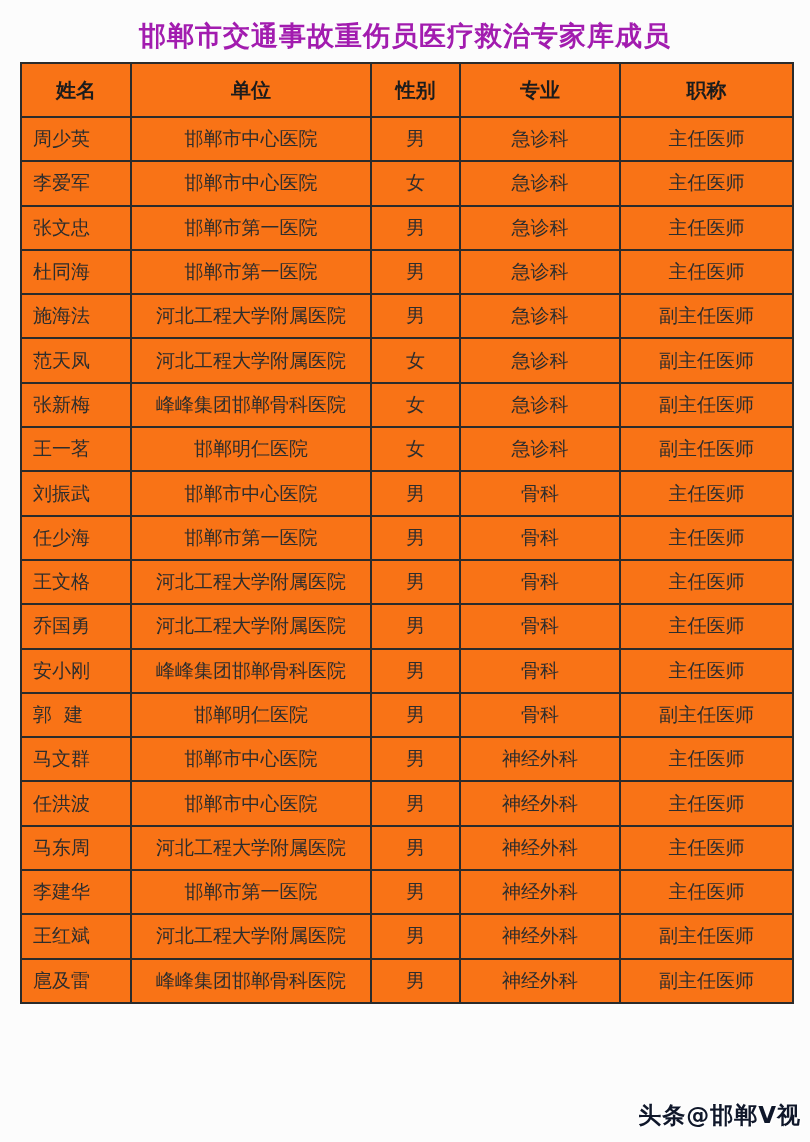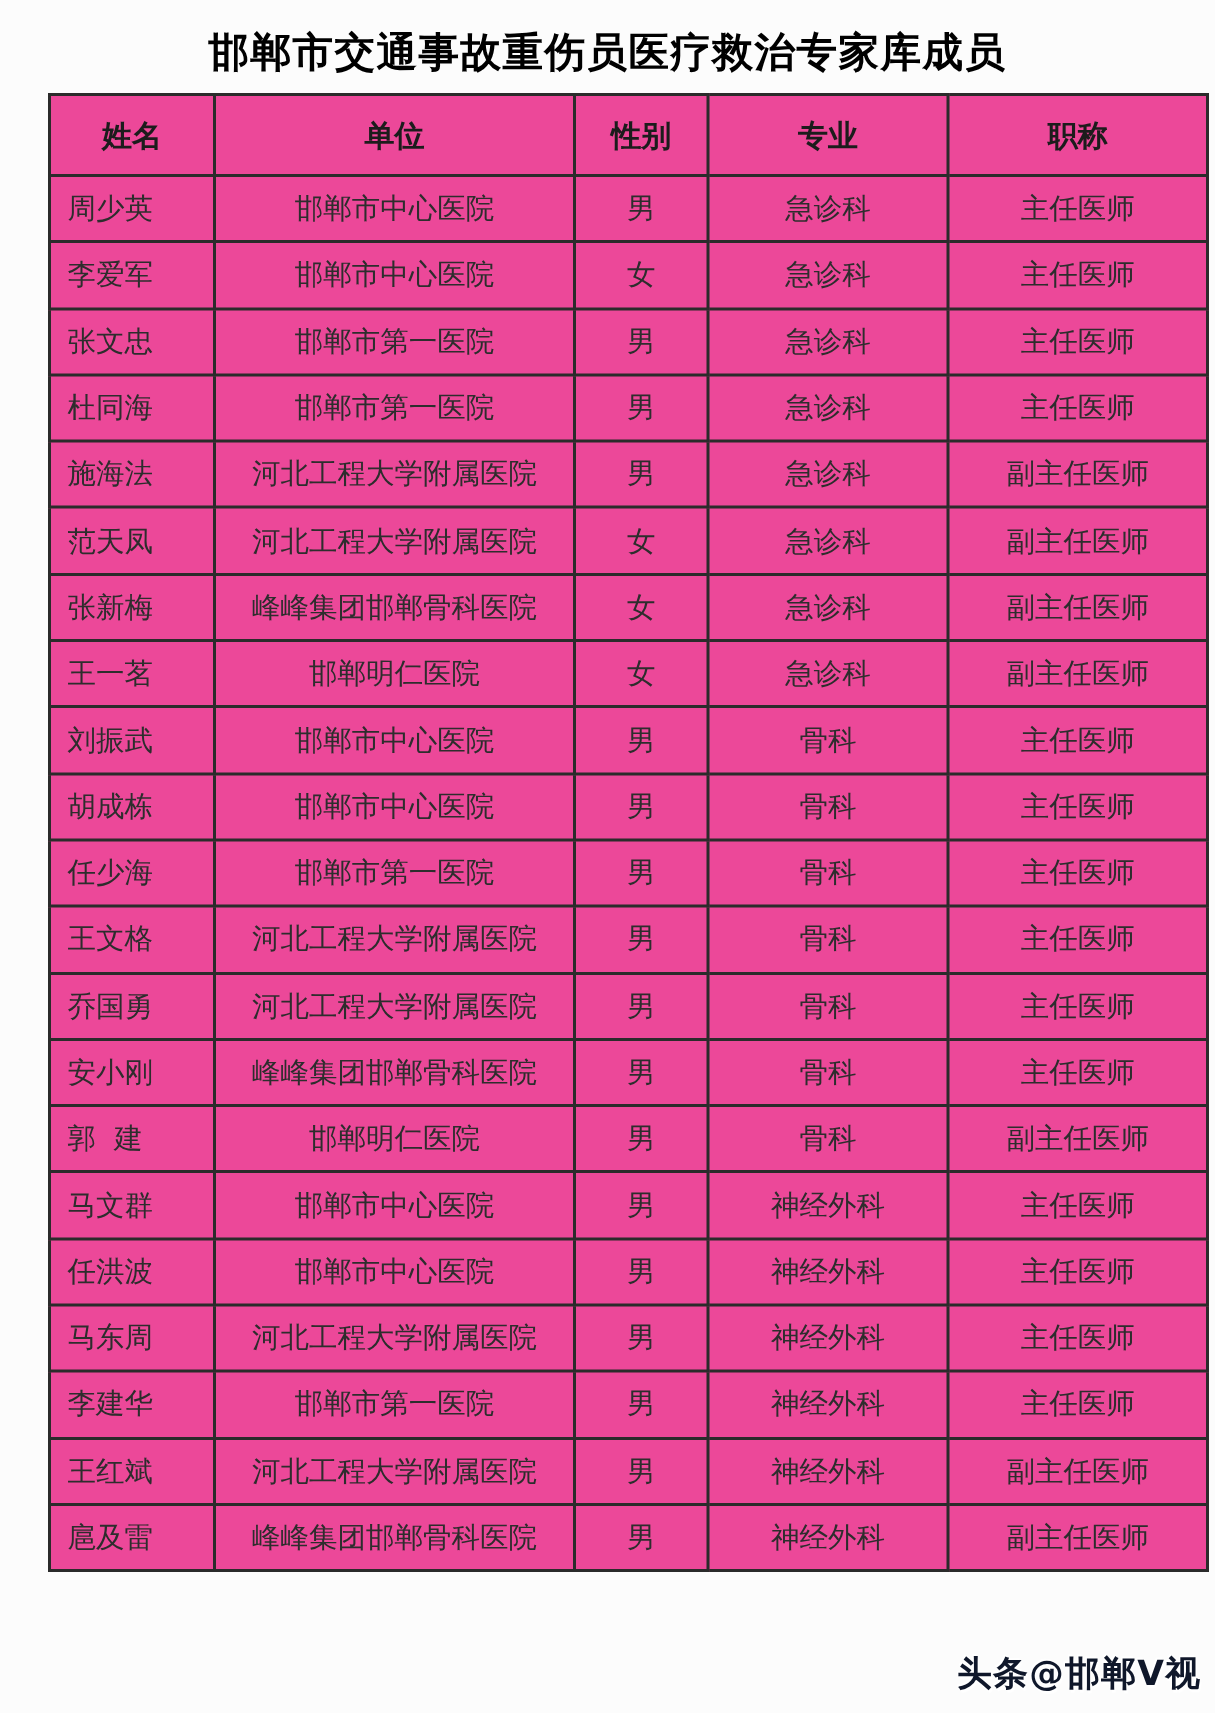--- a/index.html
+++ b/index.html
@@ -15,29 +15,29 @@
     position: relative;
     overflow: hidden;
   }
   .page-title {
     margin: 16px 0 0 0;
     height: 46px;
     line-height: 40px;
     text-align: center;
     font-size: 27px;
     font-weight: bold;
-    color: #000000;
+    color: #a21caf;
     letter-spacing: 1px;
   }
   table.experts {
     border-collapse: collapse;
     table-layout: fixed;
-    margin-left: 32px;
+    margin-left: 20px;
     width: 772px;
-    background: #ec4899;
+    background: #f97316;
   }
   .experts th, .experts td {
     border: 2px solid #2b2b2b;
     text-align: center;
     vertical-align: middle;
     overflow: hidden;
     white-space: pre;
     padding: 0;
   }
   .experts th {
@@ -153,27 +153,20 @@
         <td class="c4">副主任医师</td>
       </tr>
       <tr>
         <td class="c0">刘振武</td>
         <td class="c1">邯郸市中心医院</td>
         <td class="c2">男</td>
         <td class="c3">骨科</td>
         <td class="c4">主任医师</td>
       </tr>
       <tr>
-        <td class="c0">胡成栋</td>
-        <td class="c1">邯郸市中心医院</td>
-        <td class="c2">男</td>
-        <td class="c3">骨科</td>
-        <td class="c4">主任医师</td>
-      </tr>
-      <tr>
         <td class="c0">任少海</td>
         <td class="c1">邯郸市第一医院</td>
         <td class="c2">男</td>
         <td class="c3">骨科</td>
         <td class="c4">主任医师</td>
       </tr>
       <tr>
         <td class="c0">王文格</td>
         <td class="c1">河北工程大学附属医院</td>
         <td class="c2">男</td>

